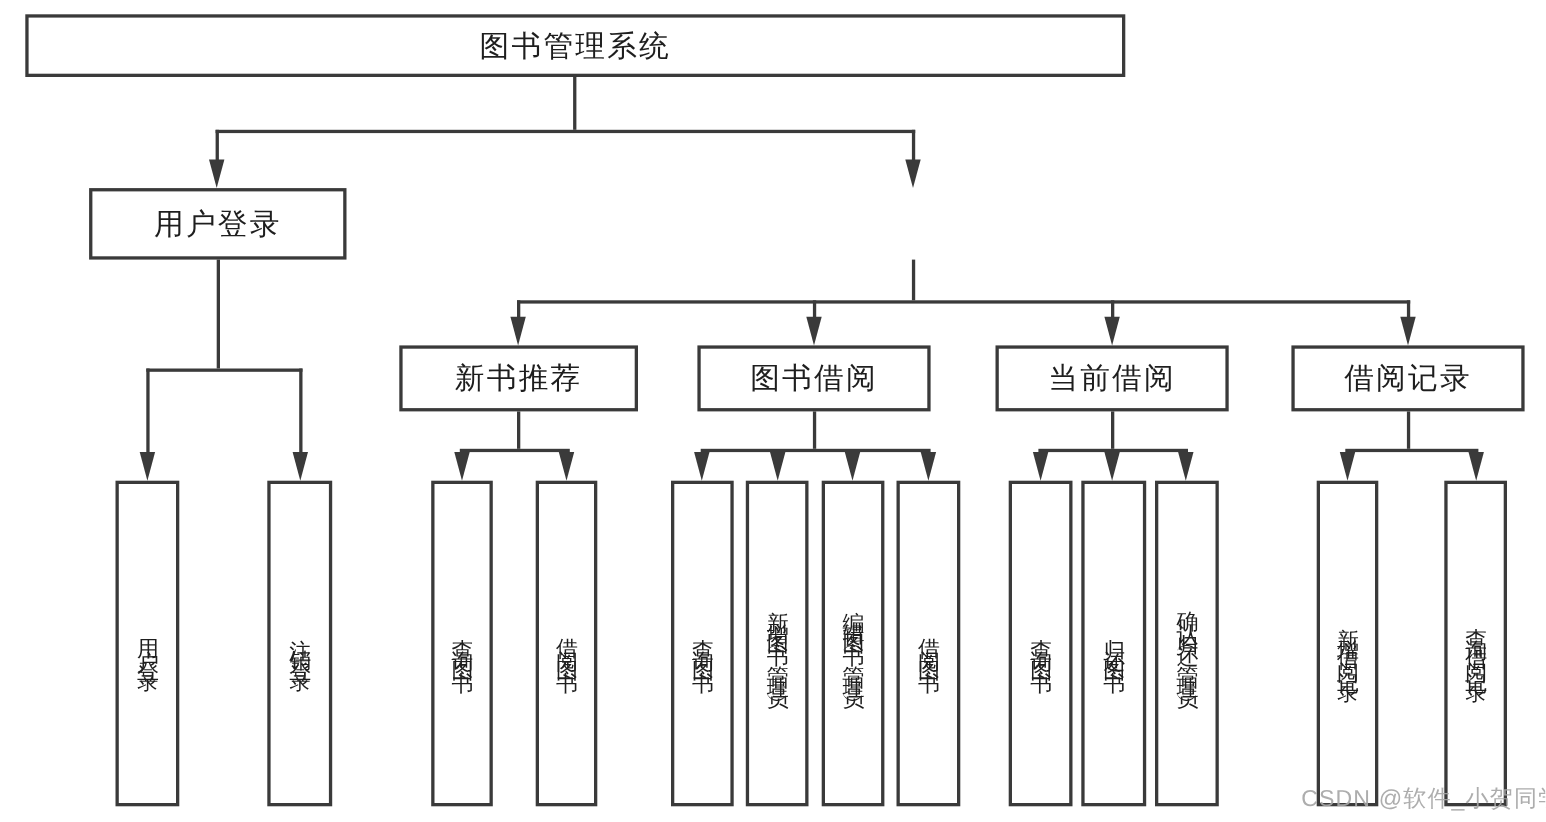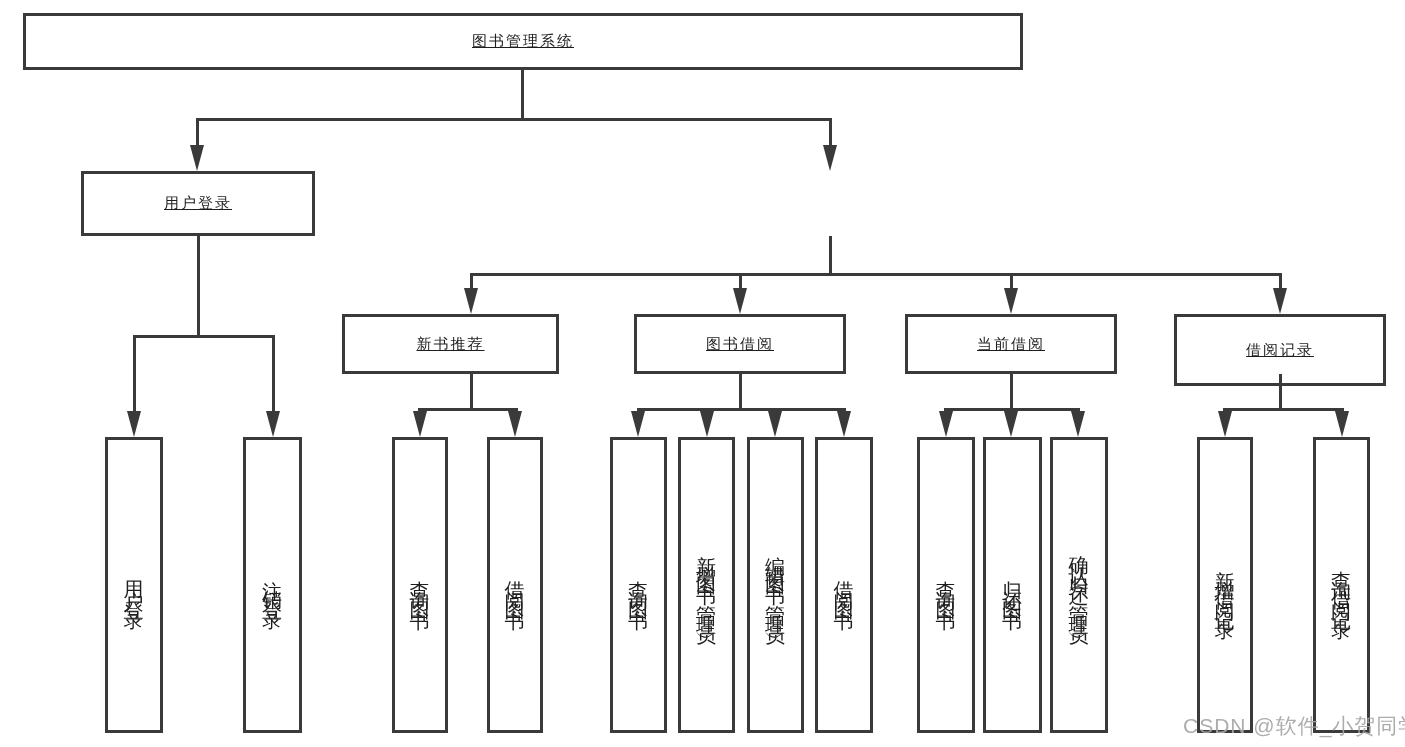--- a/index.html
+++ b/index.html
@@ -5,21 +5,21 @@
   html,body { margin:0; padding:0; background:#ffffff; }
   .canvas {
     position:relative; width:1405px; height:747px; background:#ffffff;
     font-family:"Liberation Sans", sans-serif; overflow:hidden;
   }
   .node {
     position:absolute; box-sizing:border-box;
     border:3px solid #3a3a3a; background:#ffffff; color:#1e1e1e;
     display:flex; align-items:center; justify-content:center;
   }
-  .h-node { font-size:15px; letter-spacing:2px;text-decoration:underline; }
+  .h-node { font-size:27px; letter-spacing:2px; }
   .v-node {
     writing-mode:vertical-rl; text-orientation:mixed;
     font-size:20px; letter-spacing:10px; line-height:1;
   }
   .line { position:absolute; background:#3a3a3a; }
   .arr {
     position:absolute; width:0; height:0;
     border-left:7px solid transparent; border-right:7px solid transparent;
     border-top:26px solid #3a3a3a;
   }
@@ -31,24 +31,24 @@
 </style>
 </head>
 <body>
 
 <div class="canvas">
 
   <div class="node h-node" style="left:23px;top:13px;width:1000px;height:57px">图书管理系统</div>
 
   <div class="node h-node" style="left:81px;top:171px;width:234px;height:65px">用户登录</div>
 
-  <div class="node h-node" style="left:342px;top:314px;width:217px;height:60px">新书推荐</div>
+  <div class="node h-node" style="left:363px;top:314px;width:217px;height:60px">新书推荐</div>
   <div class="node h-node" style="left:905px;top:314px;width:212px;height:60px">当前借阅</div>
   <div class="node h-node" style="left:634px;top:314px;width:212px;height:60px">图书借阅</div>
-  <div class="node h-node" style="left:1174px;top:314px;width:212px;height:72px">借阅记录</div>
+  <div class="node h-node" style="left:1174px;top:314px;width:212px;height:60px">借阅记录</div>
 
   <div class="node v-node" style="left:105px;top:437px;width:58px;height:296px">用户登录</div>
   <div class="node v-node" style="left:243px;top:437px;width:59px;height:296px">注销登录</div>
 
   <div class="node v-node" style="left:392px;top:437px;width:56px;height:296px">查询图书</div>
   <div class="node v-node" style="left:487px;top:437px;width:56px;height:296px">借阅图书</div>
 
   <div class="node v-node" style="left:610px;top:437px;width:57px;height:296px">查询图书</div>
   <div class="node v-node" style="left:678px;top:437px;width:57px;height:296px">新增图书（管理员）</div>
   <div class="node v-node" style="left:747px;top:437px;width:57px;height:296px">编辑图书（管理员）</div>

